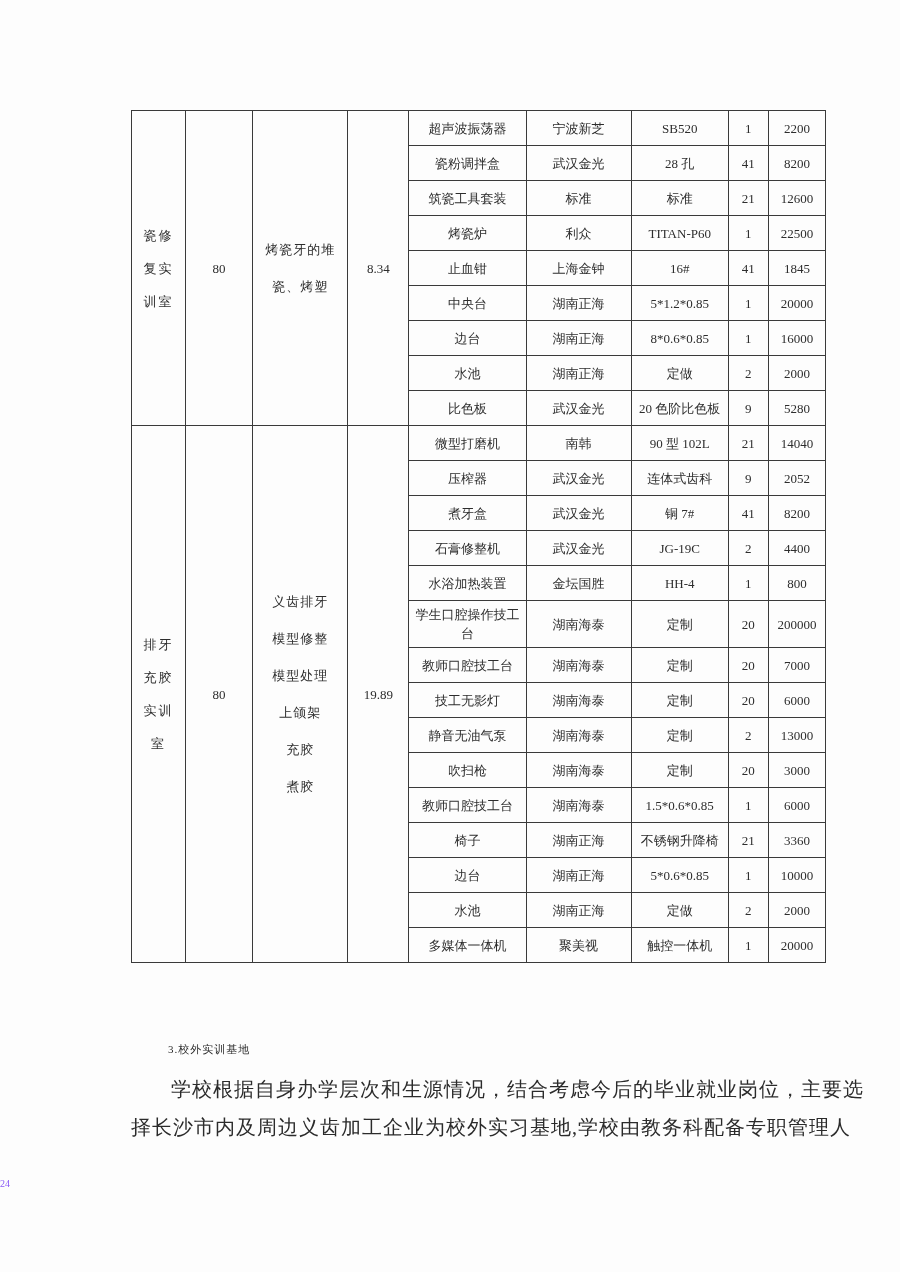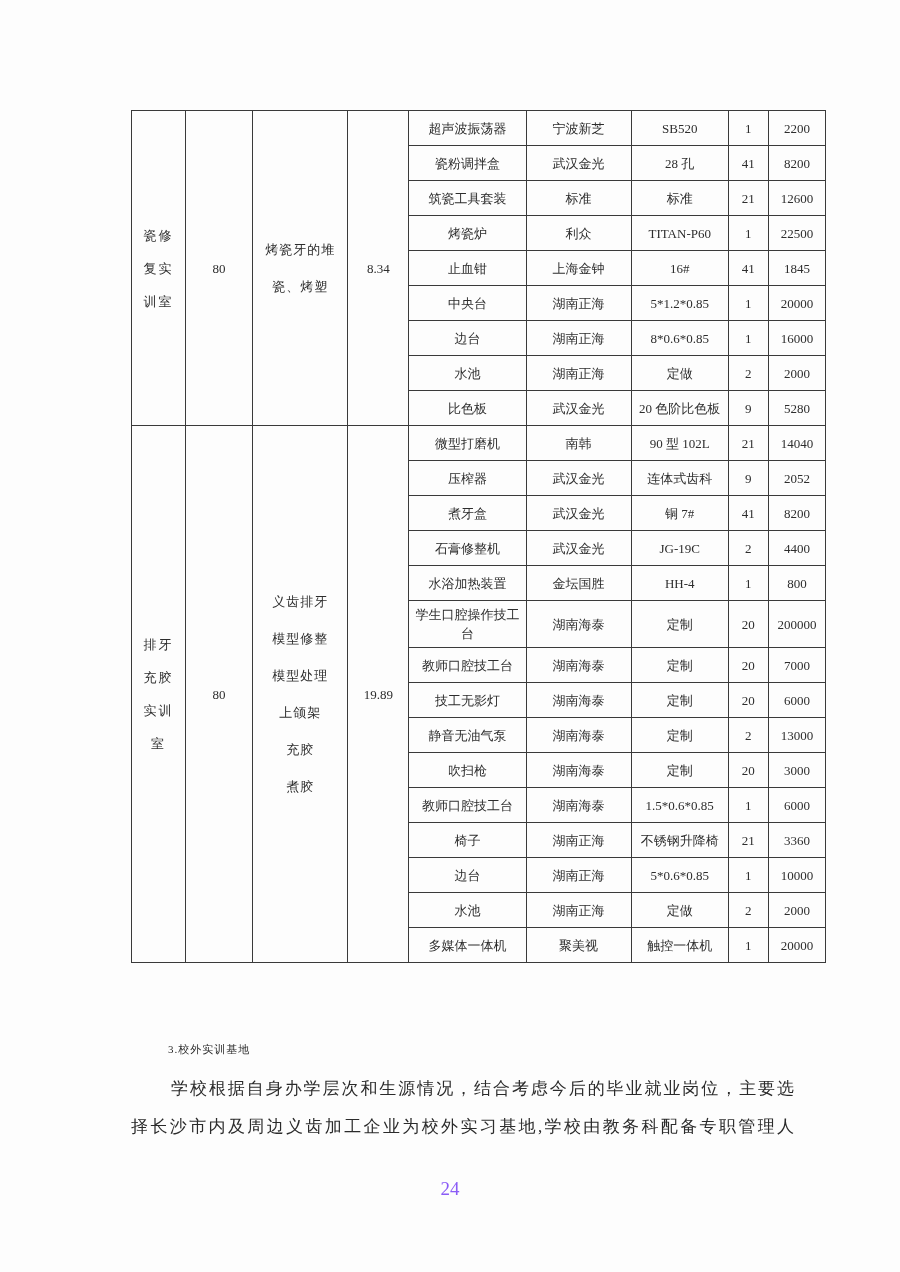--- a/index.html
+++ b/index.html
@@ -41,34 +41,34 @@
   .section-heading {
     top:1036px;
     padding-left:37px;
     font-size:11px;
     line-height:26px;
     letter-spacing:1px;
     color:#2b2b2b;
   }
   .para { top:1070px; }
   .para .pline {
-    font-size:17px;
+    font-size:20px;
     line-height:38px;
     letter-spacing:1px;
     text-align:justify;
     text-align-last:justify;
     color:#2b2b2b;
     white-space:nowrap;
   }
   .para .pline.first { padding-left:40px; }
   .page-number {
     position:absolute;
     left:0; top:1178px; width:900px;
-    text-align:center;
-    font-size:19px;
+    text-align:left;
+    font-size:10px;
     color:#8b5cf6;
   }
 </style>
 </head>
 <body>
 
 <div class="page">
 
   <table class="equip">
     <colgroup>

